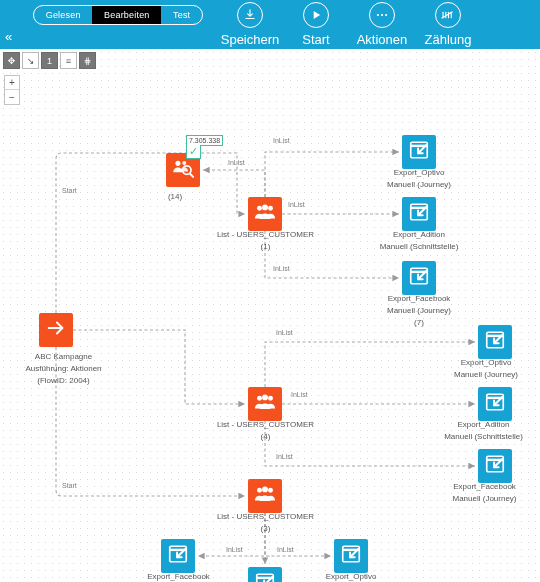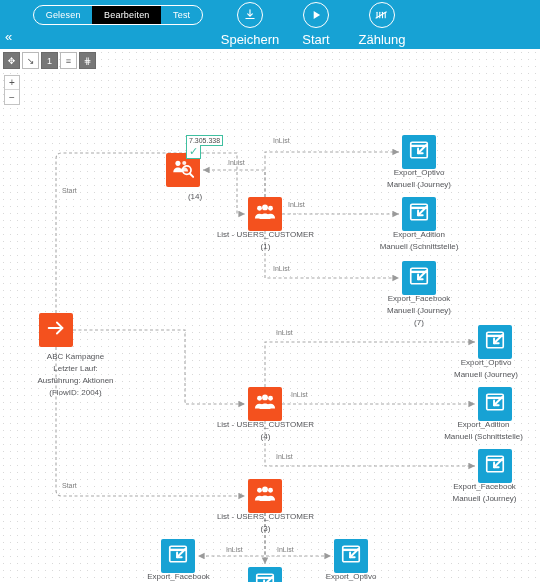--- a/index.html
+++ b/index.html
@@ -187,20 +187,30 @@
       <div class="tool">
         <span class="circ">
           <svg width="14" height="14" viewBox="0 0 24 24">
               <polygon points="8,5 19,12 8,19" fill="#ffffff"></polygon>
             </svg>
         </span>
         <span class="tlabel">Start</span>
       </div>
 
 
+      <div class="tool">
+        <span class="circ">
+          <svg width="14" height="6" viewBox="0 0 24 8">
+            <circle cx="5" cy="4" r="1.9" fill="#fff"></circle>
+              <circle cx="12" cy="4" r="1.9" fill="#fff"></circle>
+              <circle cx="19" cy="4" r="1.9" fill="#fff"></circle>
+          </svg>
+        </span>
+        <span class="tlabel">Aktionen</span>
+      </div>
 
       <div class="tool">
         <span class="circ">
           <svg width="15" height="12" viewBox="0 0 22 16" stroke="#fff" stroke-width="1.6" stroke-linecap="round">
             <path d="M3 4v8"></path>
               <path d="M7 4v8"></path>
               <path d="M11 4v8"></path>
               <path d="M15 4v8"></path>
               <path d="M1.5 12.5L16.5 3.5"></path>
           </svg>
@@ -275,42 +285,41 @@
     <div class="elabel" style="left:277px; top:497px;">InList</div>
 
     <div class="node orange" style="left:39px; top:264px;">
       <span>
         <svg width="22" height="22" viewBox="0 0 24 24" fill="none" stroke="#fff" stroke-width="2" stroke-linecap="round" stroke-linejoin="round">
           <path d="M4 12h15"></path>
             <path d="M13 6l6 6-6 6"></path>
         </svg>
       </span>
     </div>
-    <div class="nlabel" style="left:12px; top:302px; width:115px;padding-left:12px;">
+    <div class="nlabel" style="left:0px; top:302px; width:115px;padding-left:12px;">
       <div>ABC Kampagne</div>
-      <div>Letzter Lauf:</div>
       <div>Ausführung: Aktionen</div>
       <div>(FlowID: 2004)</div>
     </div>
 
     <div class="badge" style="left:186px; top:86px;">7.305.338</div>
     <div class="check" style="left:186px; top:96px;">✓</div>
     <div class="node orange" style="left:166px; top:104px;">
       <span>
         <svg width="22" height="20" viewBox="0 0 26 22" fill="#fff">
           <circle cx="7" cy="5.5" r="3"></circle>
             <path d="M1.5 16c0-3.2 2.6-5.6 5.5-5.6s5.5 2.4 5.5 5.6z"></path>
           <circle cx="14.5" cy="5" r="2.4" opacity="0.9"></circle>
             <path d="M10 15c0-2.8 2-4.8 4.5-4.8s4.5 2 4.5 4.8z" opacity="0.9"></path>
           <circle cx="17.5" cy="13.5" r="5" fill="none" stroke="#fff" stroke-width="2"></circle>
           <path d="M21 17.5l4 4" stroke="#fff" stroke-width="2.4" stroke-linecap="round"></path>
         </svg>
       </span>
     </div>
-    <div class="nlabel" style="left:160px; top:142px; width:70px;">
+    <div class="nlabel" style="left:140px; top:142px; width:70px;">
       <div>(14)</div>
     </div>
 
     <div class="node orange" style="left:248px; top:148px;">
       <span>
         <svg width="22" height="18" viewBox="0 0 24 18" fill="#fff">
           <circle cx="6" cy="5" r="2.7"></circle>
             <path d="M1 16c0-3 2.2-5 5-5s5 2 5 5z"></path>
           <circle cx="18" cy="5" r="2.7"></circle>
             <path d="M13 16c0-3 2.2-5 5-5s5 2 5 5z"></path>

